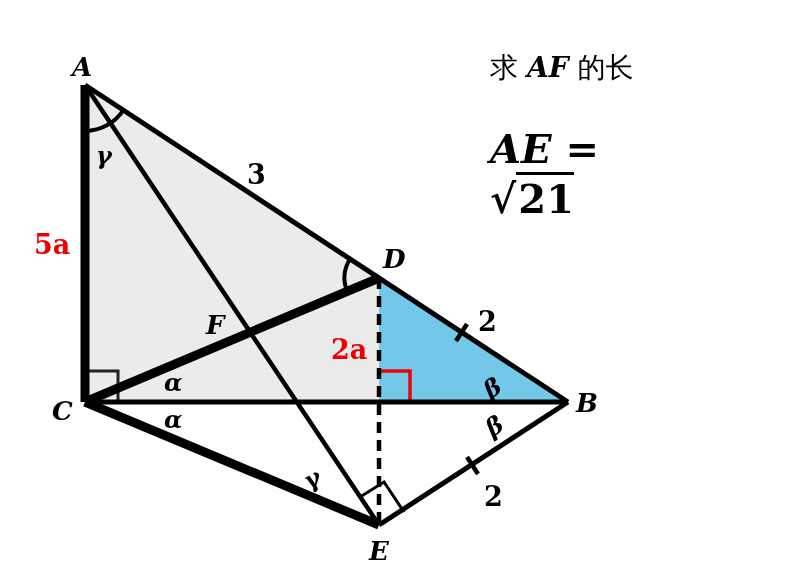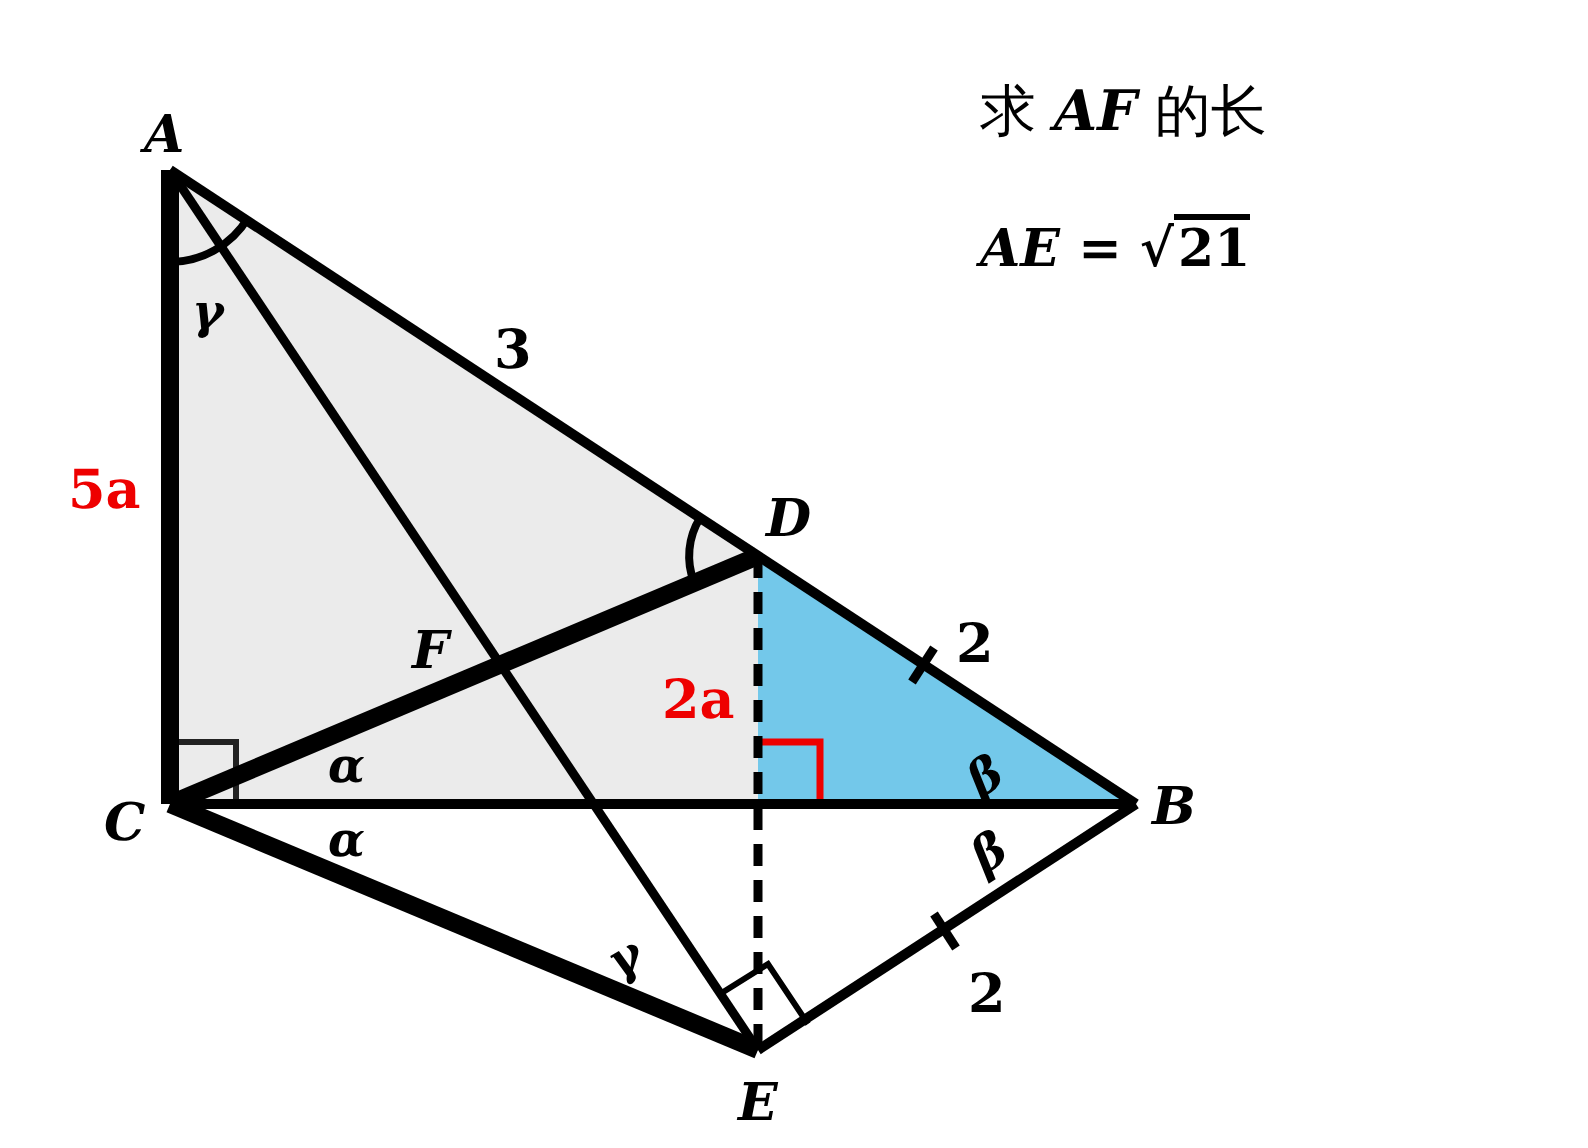--- a/index.html
+++ b/index.html
@@ -2,25 +2,25 @@
 <html><head>
 <meta charset="utf-8">
 <style>
   html, body { margin: 0; padding: 0; background: #ffffff; }
   body { width: 794px; height: 574px; position: relative; overflow: hidden; }
   #canvas { position: absolute; left: 0; top: 0; }
   .lbl { font-family: "DejaVu Serif", "Liberation Serif", serif; font-weight: bold; font-style: italic; }
   .num { font-family: "DejaVu Serif", "Liberation Serif", serif; font-weight: bold; }
   .greek { font-family: "DejaVu Serif", "Liberation Serif", serif; font-style: italic; font-weight: bold; }
   .panel {
-    position: absolute; left: 490px; top: 32px; width: 200px;
+    position: absolute; left: 490px; top: 44px; width: 200px;
     font-family: "DejaVu Serif", "Liberation Serif", serif; color: #000;
   }
   .panel .line1 { font-size: 28px; height: 48px; line-height: 48px; }
-  .panel .line2 { font-size: 26px; height: 50px; line-height: 50px; margin-top: 20px; font-weight: bold; }
+  .panel .line2 { font-size: 40px; height: 50px; line-height: 50px; margin-top: 32px; font-weight: bold; }
   .it { font-style: italic; font-weight: bold; }
   .sqrt { border-top: 3px solid #000; padding-left: 2px; }
 </style>
 </head>
 <body>
 
 <svg id="canvas" width="794" height="574" viewBox="0 0 794 574" xmlns="http://www.w3.org/2000/svg">
 
   <polygon points="85,85 85,402 379,402 379,278" fill="#ebebeb"></polygon>
 

